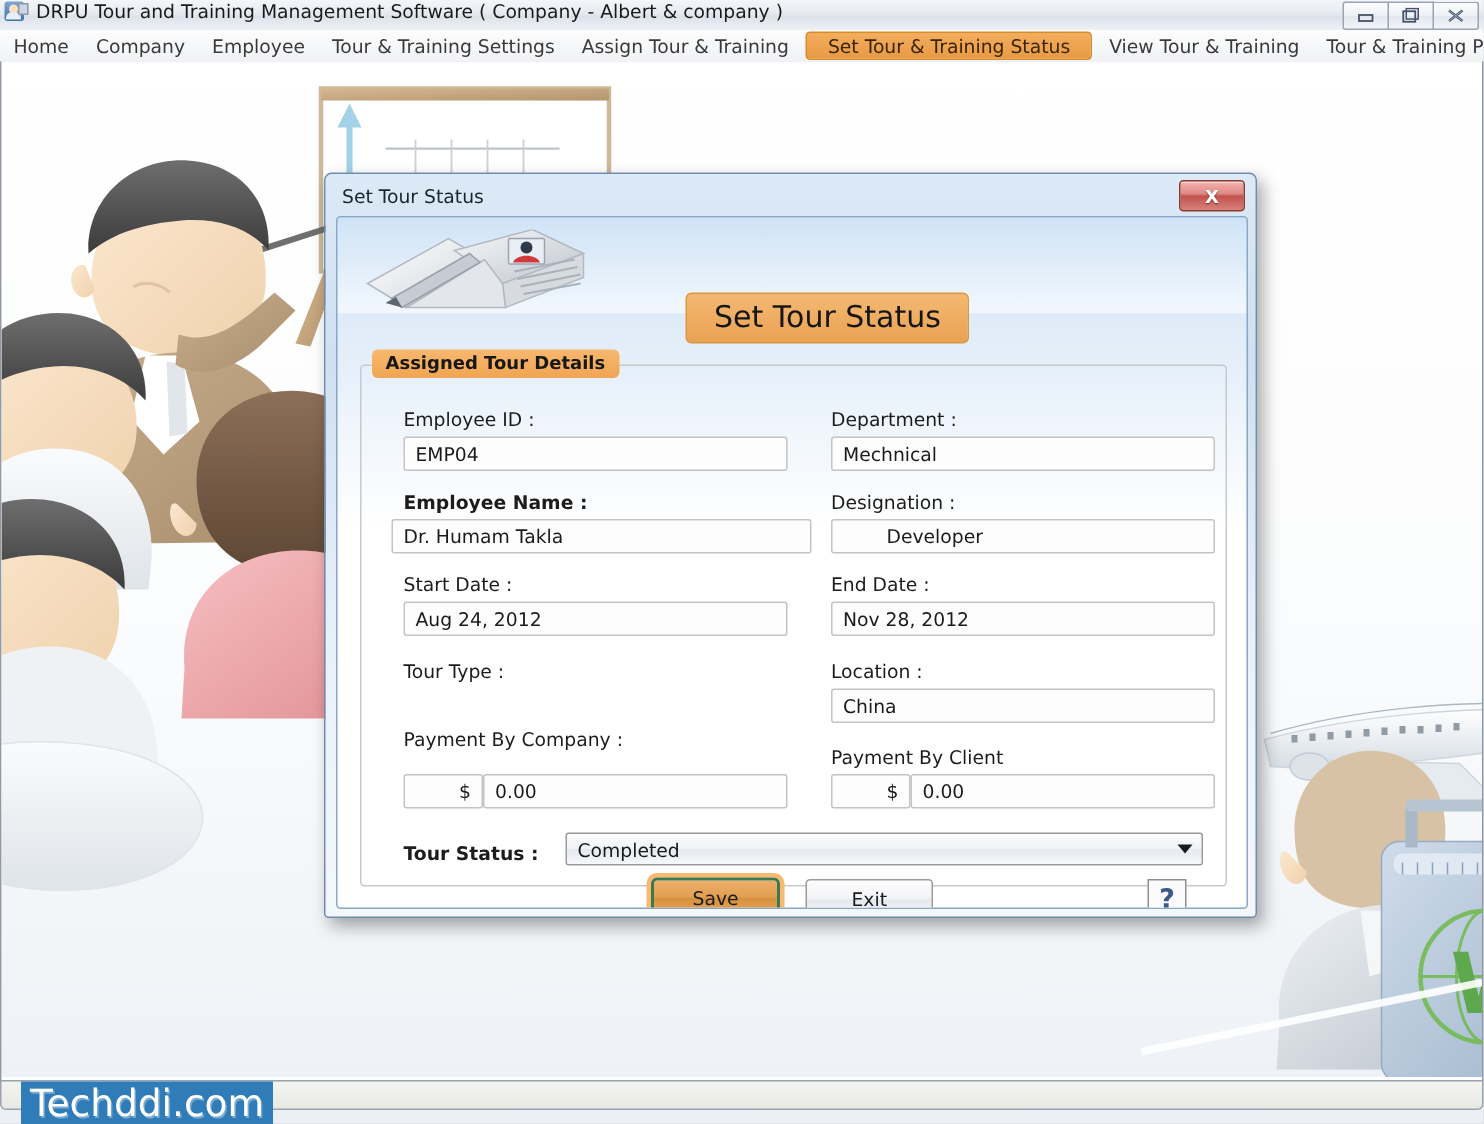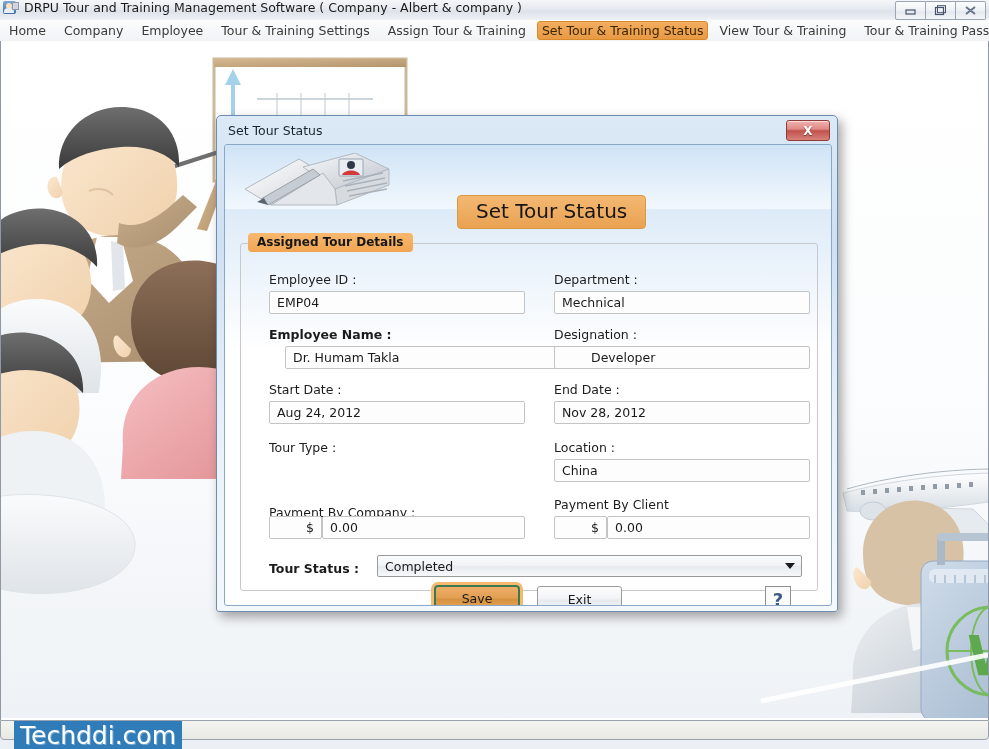--- a/index.html
+++ b/index.html
@@ -58,21 +58,21 @@
     border-bottom:1px solid #c7ccd4;
     display:flex;align-items:stretch;
   }
   .menu-item{
     padding:0 9px;display:flex;align-items:center;
     font-size:12.5px;color:#3a3a3a;white-space:nowrap;cursor:default;
   }
   .menu-item.active{
     background:linear-gradient(to bottom,#f2ad5e,#e89a43);
     color:#3a2504;border:1px solid #d98b2c;border-radius:3px;
-    margin:1px 2px;padding:0 4px;
+    margin:1px 2px;padding:0 14px;
   }
 
   
   .winbody{
     position:absolute;left:0;top:41px;width:989px;height:679px;
     background:#ffffff;
     border-left:1px solid #8f98a5;border-right:1px solid #8f98a5;
     box-sizing:border-box;overflow:hidden;
   }
   .bgart{position:absolute;left:0;top:0;width:987px;height:677px;}
@@ -457,28 +457,28 @@
       <div class="hdr-title">Set Tour Status</div>
 
       <div class="groupbox">
         <div class="group-legend">Assigned Tour Details</div>
       </div>
 
       <div class="field-label" style="left:44px;top:127px;">Employee ID :</div>
       <div class="txtbox" style="left:44px;top:146px;width:256px;">EMP04</div>
 
       <div class="field-label" style="left:44px;top:182px;font-weight:bold;">Employee Name :</div>
-      <div class="txtbox" style="left:60px;top:201px;width:280px;">Dr. Humam Takla</div>
+      <div class="txtbox" style="left:36px;top:201px;width:280px;">Dr. Humam Takla</div>
 
       <div class="field-label" style="left:44px;top:237px;">Start Date :</div>
       <div class="txtbox" style="left:44px;top:256px;width:256px;">Aug 24, 2012</div>
 
       <div class="field-label" style="left:44px;top:295px;">Tour Type :</div>
 
-      <div class="field-label" style="left:44px;top:360px;">Payment By Company :</div>
+      <div class="field-label" style="left:44px;top:340px;">Payment By Company :</div>
       <div class="currbox" style="left:44px;top:371px;">$</div>
       <div class="txtbox" style="left:97px;top:371px;width:203px;">0.00</div>
 
       <div class="field-label" style="left:329px;top:127px;">Department :</div>
       <div class="txtbox" style="left:329px;top:146px;width:256px;">Mechnical</div>
 
       <div class="field-label" style="left:329px;top:182px;">Designation :</div>
       <div class="txtbox" style="left:329px;top:201px;width:256px;padding-left:36px;">Developer</div>
 
       <div class="field-label" style="left:329px;top:237px;">End Date :</div>

